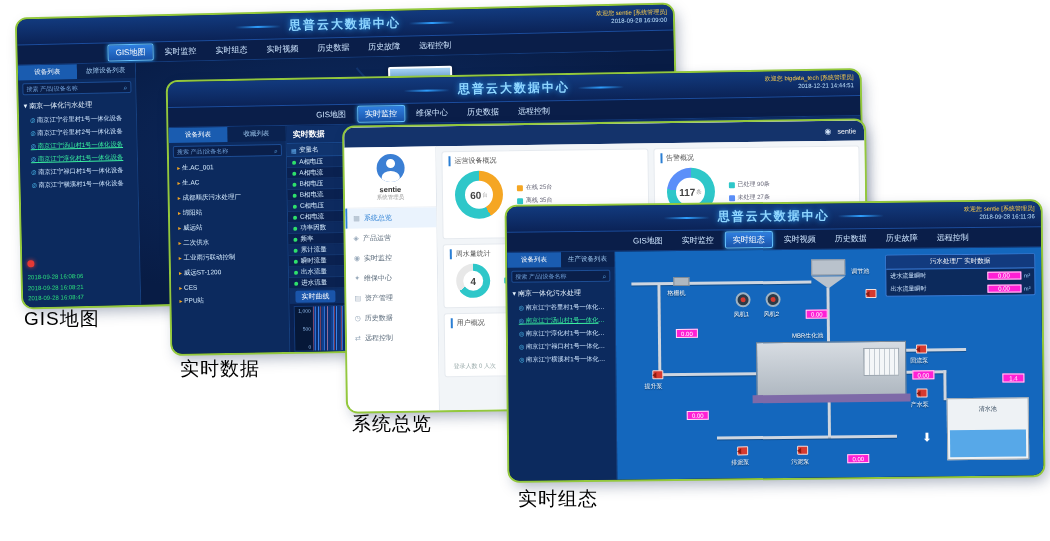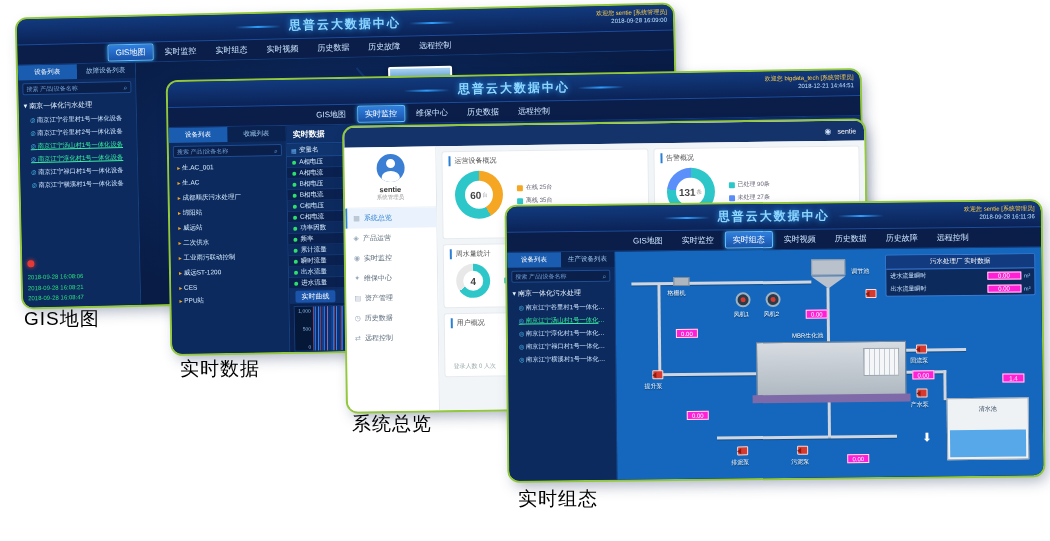--- a/index.html
+++ b/index.html
@@ -536,21 +536,21 @@
                     <span>离线 35台</span>
                   </div>
               </div>
             </div>
           </div>
           <div class="card half">
             <div class="ctitle">告警概况</div>
             <div class="cbody">
               <div class="donut d48" style="background: conic-gradient(rgb(46, 199, 201) 0deg, rgb(46, 199, 201) 77%, rgb(91, 143, 249) 77%, rgb(91, 143, 249) 100%);">
                 <div class="ctr">
-                    <span>131</span>
+                    <span>117</span>
                     <small>条</small>
                   </div>
               </div>
               <div class="legend">
                 <div class="li">
                     <span class="sw" style="background: rgb(46, 199, 201);"></span>
                     <span>已处理 90条</span>
                   </div>
                   <div class="li">
                     <span class="sw" style="background: rgb(91, 143, 249);"></span>

